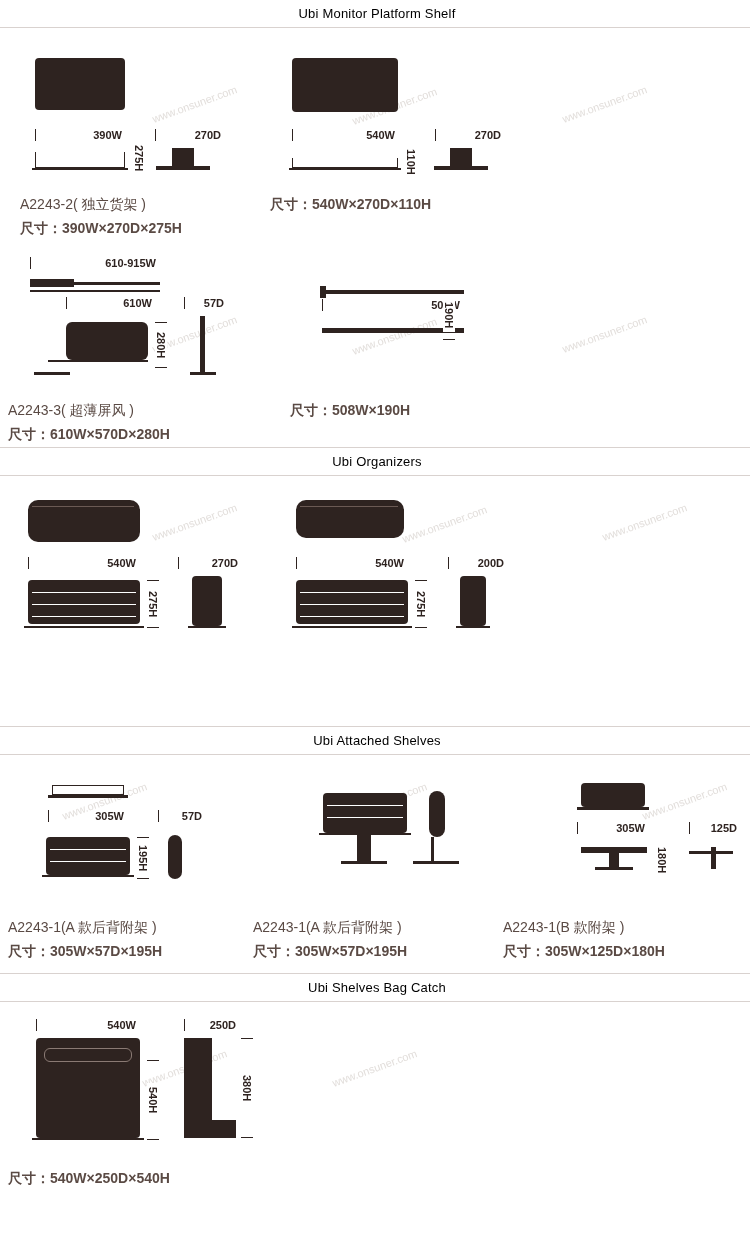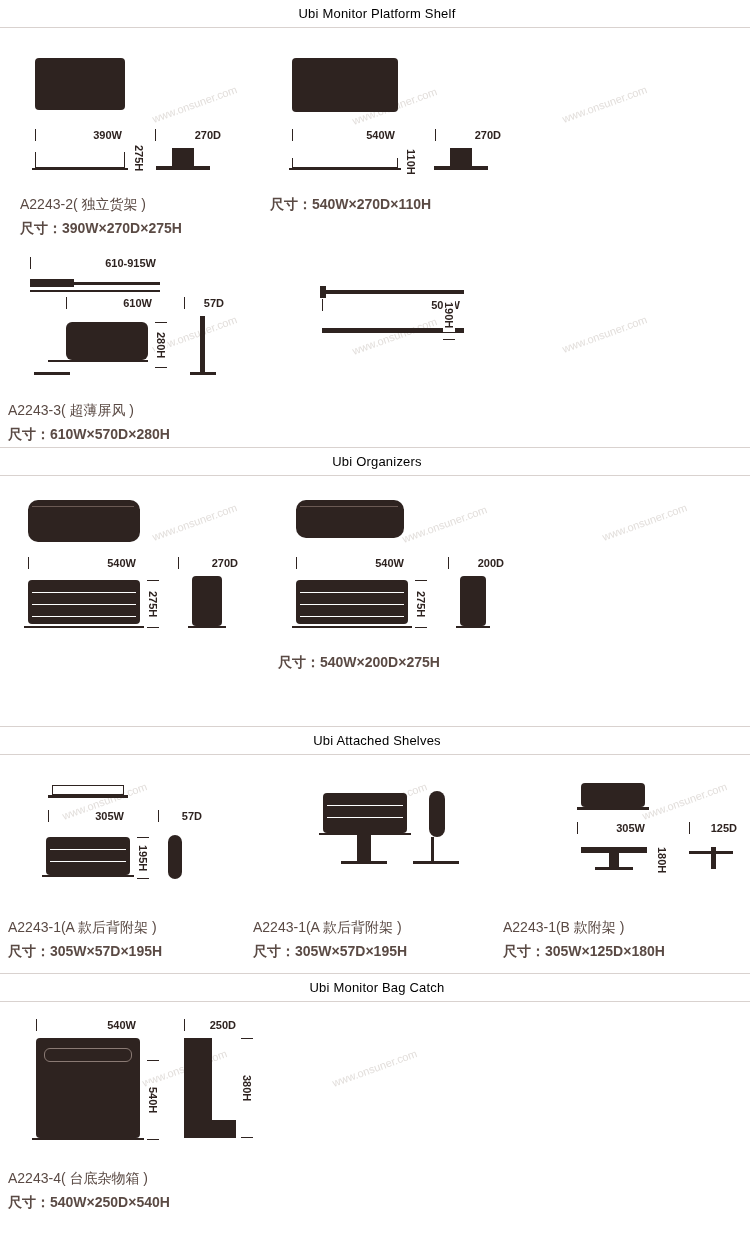--- a/index.html
+++ b/index.html
@@ -204,20 +204,21 @@
         <div class="blk" style="left:32px; top:44px; width:142px; height:4px;"></div>
         <div class="blk" style="left:30px; top:40px; width:6px; height:12px;"></div>
         <div class="dimh" style="left:32px; top:52px; width:142px;">
             <span>508W</span>
           </div>
         <div class="blk" style="left:32px; top:82px; width:142px; height:5px;"></div>
         <div class="dimv" style="left:152px; top:44px; height:50px;">
             <span>190H</span>
           </div>
       </div>
+      <div class="caption dim">尺寸：508W×190H</div>
     </div>
 
   </div>
 </div>
 
 <div class="divider"></div>
 
 <div class="section" style="height:278px;">
   <div class="section-title">Ubi Organizers</div>
   <div class="divider"></div>
@@ -264,21 +265,20 @@
         <div class="line" style="left:22px; top:104px; width:104px; height:1px; background:#fff;"></div>
         <div class="line" style="left:22px; top:116px; width:104px; height:1px; background:#fff;"></div>
         <div class="line" style="left:22px; top:128px; width:104px; height:1px; background:#fff;"></div>
         <div class="line" style="left:14px; top:138px; width:120px; height:2px;"></div>
         <div class="dimv" style="left:136px; top:92px; height:48px;">
             <span>275H</span>
           </div>
         <div class="blk r4" style="left:182px; top:88px; width:26px; height:50px;"></div>
         <div class="line" style="left:178px; top:138px; width:34px; height:2px;"></div>
       </div>
-      <div class="caption dim">尺寸：540W×200D×275H</div>
     </div>
   </div>
 </div>
 
 <div class="divider"></div>
 
 <div class="section" style="height:246px;">
   <div class="section-title">Ubi Attached Shelves</div>
   <div class="divider"></div>
 
@@ -347,21 +347,21 @@
       </div>
       <div class="caption model">A2243-1(B 款附架 )</div>
       <div class="caption dim">尺寸：305W×125D×180H</div>
     </div>
   </div>
 </div>
 
 <div class="divider"></div>
 
 <div class="section" style="height:240px;">
-  <div class="section-title">Ubi Monitor Bag Catch</div>
+  <div class="section-title">Ubi Shelves Bag Catch</div>
   <div class="divider"></div>
 
   <div class="grid" style="height:212px;">
     <span class="wm" style="left:140px; top:60px;">www.onsuner.com</span>
     <span class="wm" style="left:330px; top:60px;">www.onsuner.com</span>
 
     <div class="cell" style="left:8px; top:10px; width:280px;">
       <div style="position:relative; height:152px;">
         <div class="dimh" style="left:28px; top:6px; width:104px;">
             <span>540W</span>
@@ -376,17 +376,16 @@
         <div class="dimv" style="left:138px; top:48px; height:80px;">
             <span>540H</span>
           </div>
 
         <div class="blk" style="left:176px; top:26px; width:28px; height:100px;"></div>
         <div class="blk" style="left:176px; top:108px; width:52px; height:18px;"></div>
         <div class="dimv" style="left:232px; top:26px; height:100px;">
             <span>380H</span>
           </div>
       </div>
-      <div class="caption model">A2243-4( 台底杂物箱 )</div>
       <div class="caption dim">尺寸：540W×250D×540H</div>
     </div>
   </div>
 </div>
 
 </body></html>

